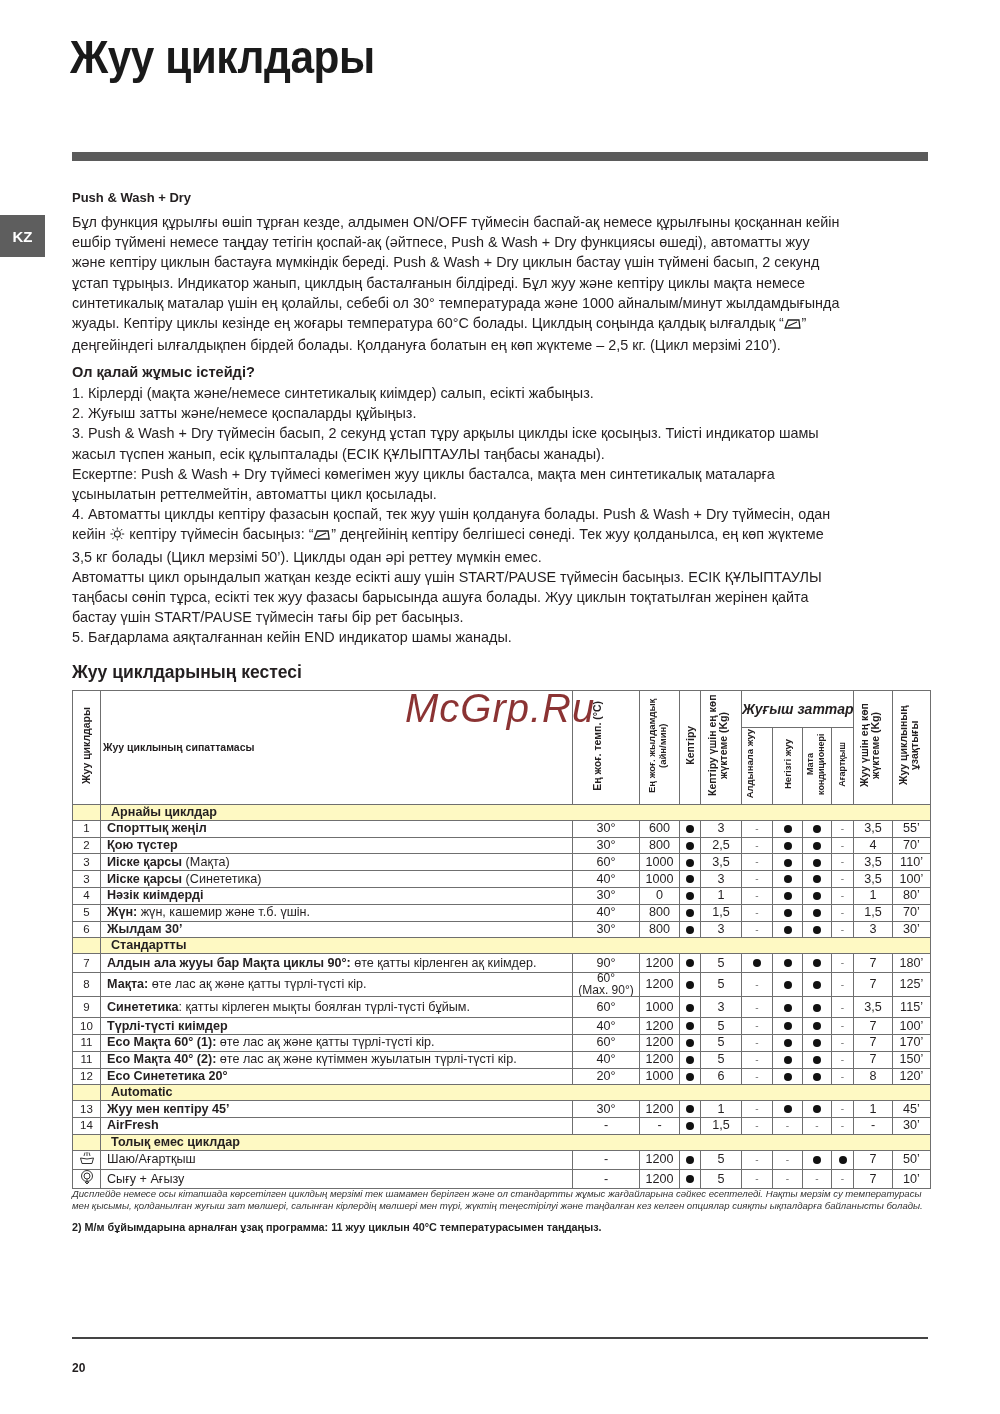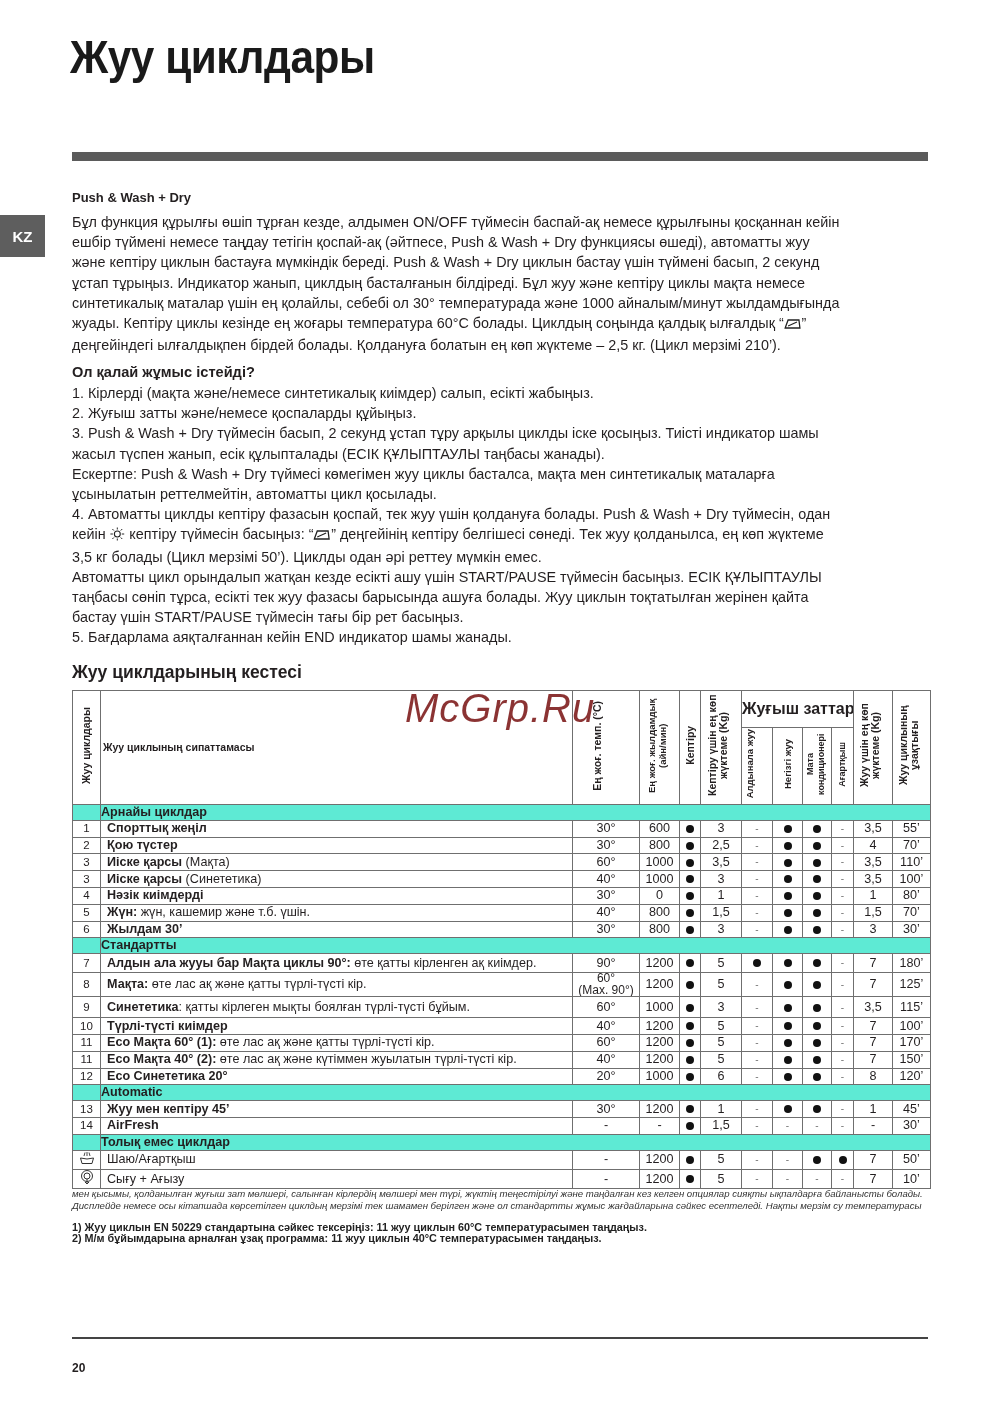--- a/index.html
+++ b/index.html
@@ -16,22 +16,22 @@
   #table-title { left:72px; top:662px; font-size:17.5px; font-weight:bold; }
   .icon-inline { display:inline-block; vertical-align:-2px; }
 
   
   #cycle-table { left:72px; top:690px; width:858px; border-collapse:collapse; table-layout:fixed; font-size:12.6px; }
   #cycle-table td, #cycle-table th { border:1px solid #6f6f6f; padding:0; text-align:center; vertical-align:middle; height:14.8px; line-height:14.8px; overflow:hidden; white-space:nowrap; }
   #cycle-table th { font-weight:bold; font-size:10.5px; background:#fff; }
   #cycle-table .vert { writing-mode:vertical-rl; transform:rotate(180deg); line-height:11px; white-space:normal; display:inline-block; text-align:center; }
   #cycle-table th.hdr-tall { height:112px; }
   #cycle-table th.desc-h { text-align:left; padding-left:2px; font-size:10.5px; }
-  #cycle-table th.det-group { height:36px; font-size:16px; }
-  #cycle-table tr.group td { background:#5eead4; font-weight:bold; text-align:left; padding-left:0; }
+  #cycle-table th.det-group { height:36px; font-size:14px;font-style:italic; }
+  #cycle-table tr.group td { background:#fef9c3; font-weight:bold; text-align:left; padding-left:10px; }
   #cycle-table td.num { font-size:11.5px; }
   #cycle-table td.desc { text-align:left; padding-left:6px; }
   #cycle-table td.desc b { font-weight:bold; }
   #cycle-table tr.tall td { height:22px; }
   #cycle-table tr.tall2 td { height:20px; line-height:14px; }
   #cycle-table tr.tall3 td { height:18px; }
   #cycle-table td.temp2 { line-height:11.5px; white-space:normal; font-size:12px; }
   .dot { display:inline-block; width:8px; height:8px; border-radius:50%; background:#111; vertical-align:middle; }
   .dash { color:#777; font-size:10px; }
   #footnote { left:72px; top:1188px; width:860px; font-size:9.6px; line-height:12.4px; font-style:italic; color:#333; }
@@ -409,23 +409,22 @@
         <td><span class="dash">-</span></td>
         <td>7</td>
         <td>10’</td>
       </tr>
     </tbody>
 </table>
 
 <div class="abs" id="watermark">McGrp.Ru</div>
 
 <div class="abs" id="footnote">
+  <div>Дисплейде немесе осы кітапшада көрсетілген циклдың мерзімі тек шамамен берілген және ол стандартты жұмыс жағдайларына сәйкес есептеледі. Нақты мерзім су температурасы</div>
   <div>мен қысымы, қолданылған жуғыш зат мөлшері, салынған кірлердің мөлшері мен түрі, жүктің теңестірілуі және таңдалған кез келген опциялар сияқты ықпалдарға байланысты болады.</div>
-  <div>Дисплейде немесе осы кітапшада көрсетілген циклдың мерзімі тек шамамен берілген және ол стандартты жұмыс жағдайларына сәйкес есептеледі. Нақты мерзім су температурасы</div>
 </div>
 
 <div class="abs" id="tests">
-  <div>1) Жуу циклын EN 50229 стандартына сәйкес тексеріңіз: 11 жуу циклын 60°C температурасымен таңдаңыз.</div>
   <div>2) М/м бұйымдарына арналған ұзақ программа: 11 жуу циклын 40°C температурасымен таңдаңыз.</div>
 </div>
 
 <div class="abs" id="bottom-rule"></div>
 <div class="abs" id="page-number">20</div>
 
 </body></html>

